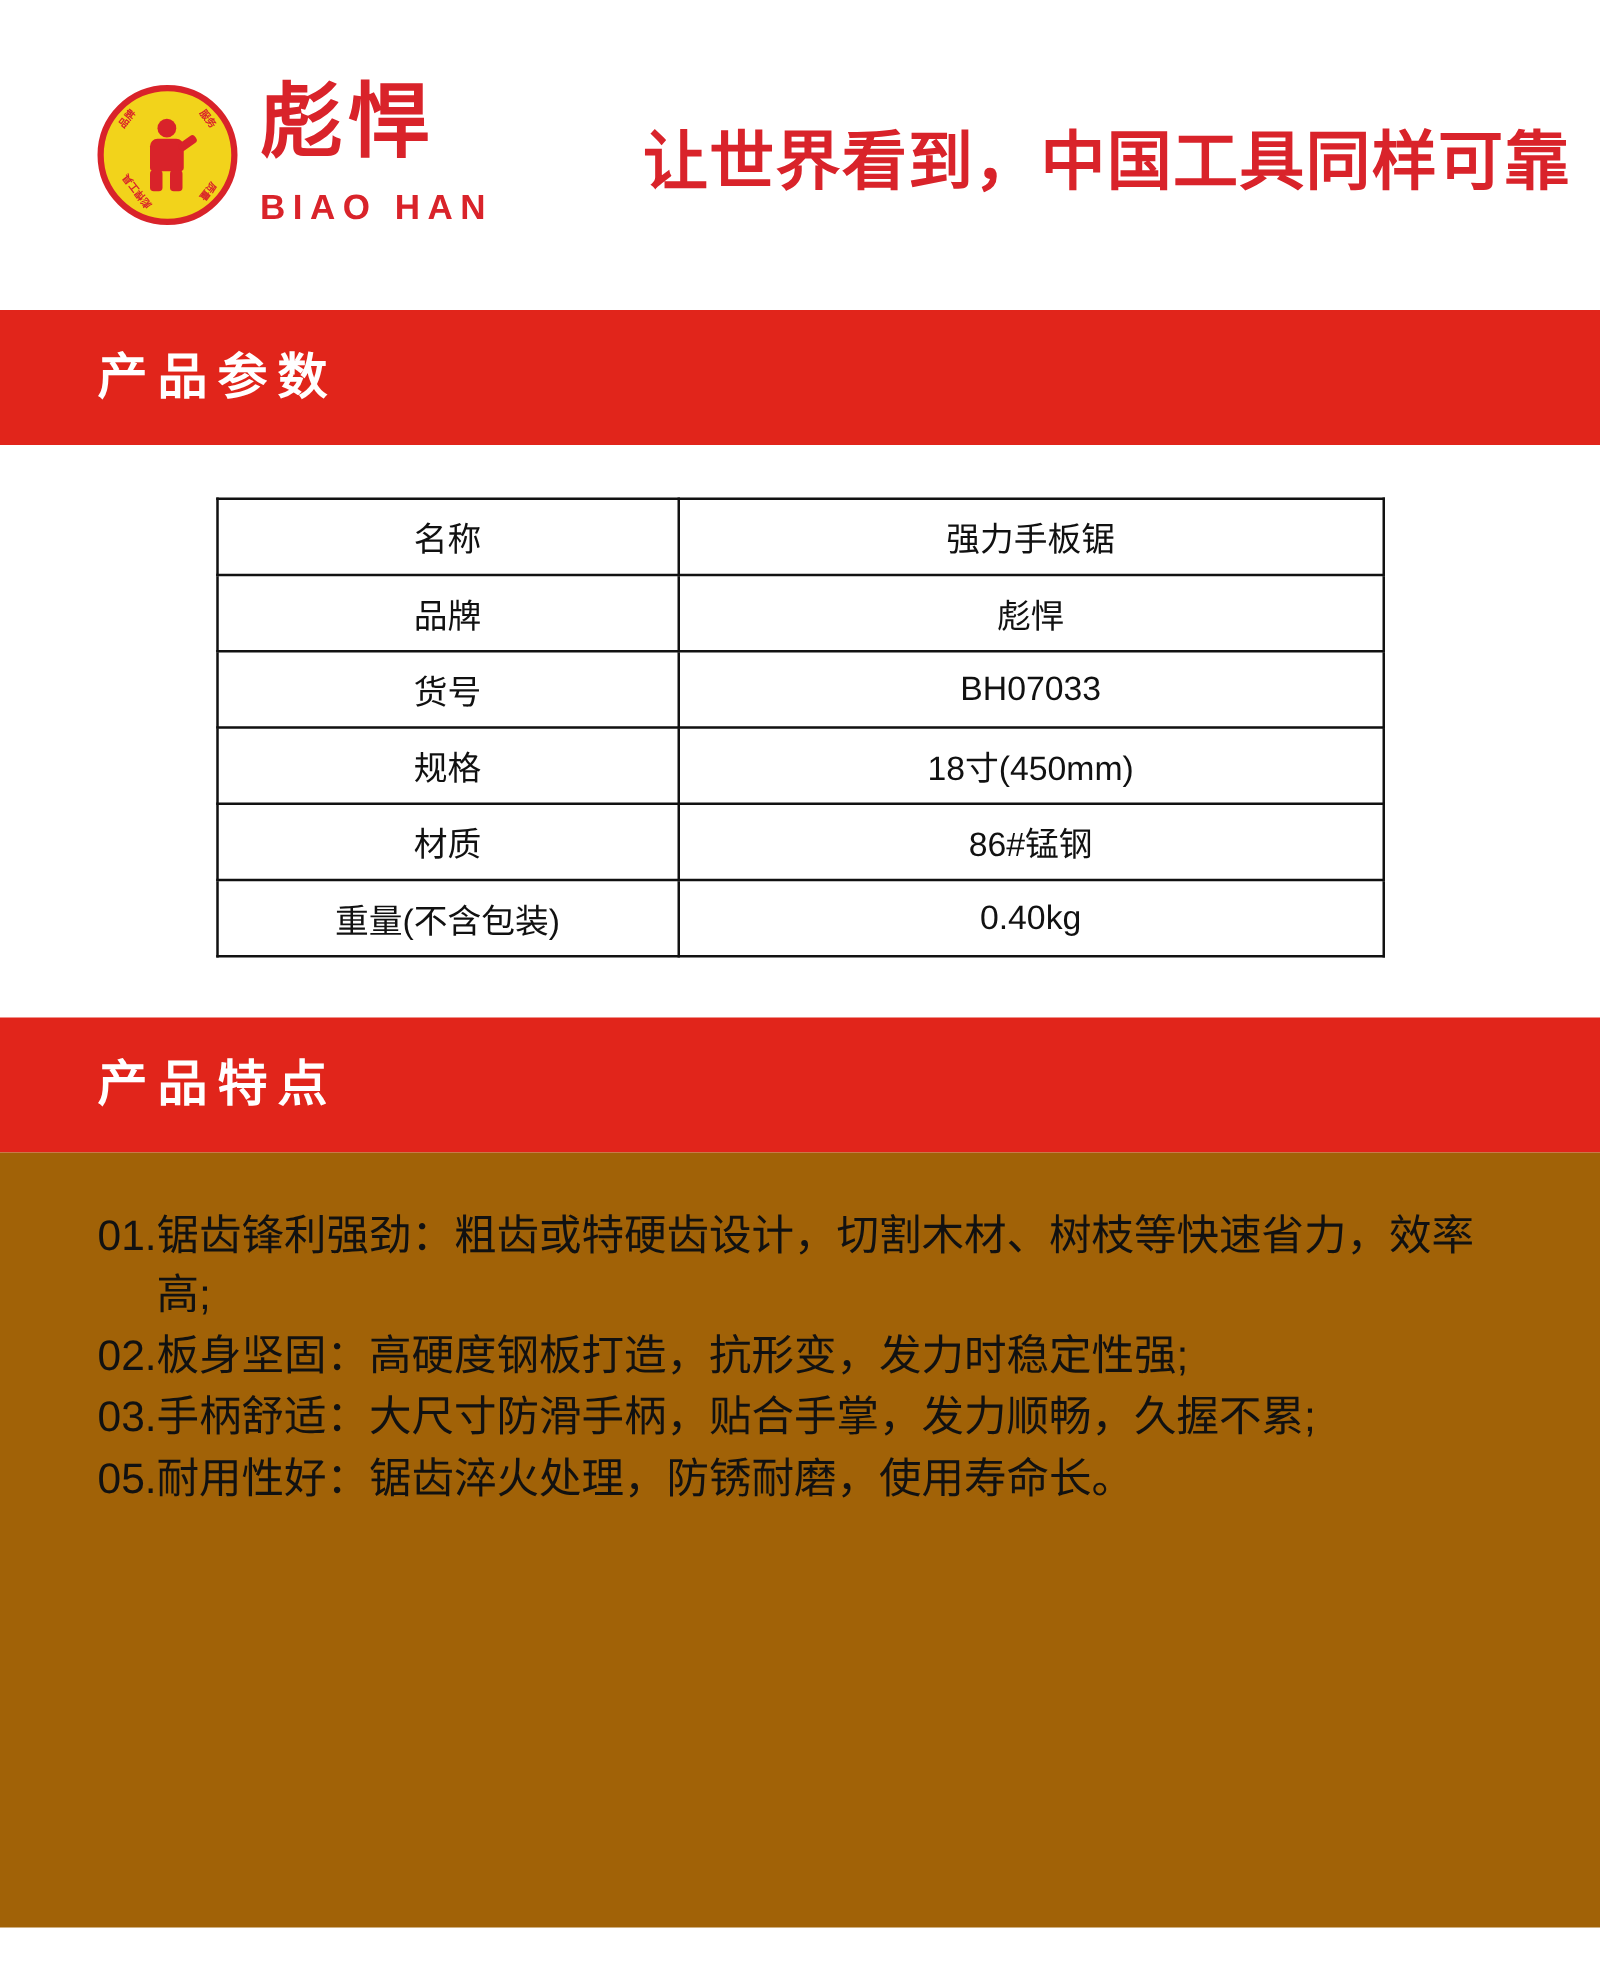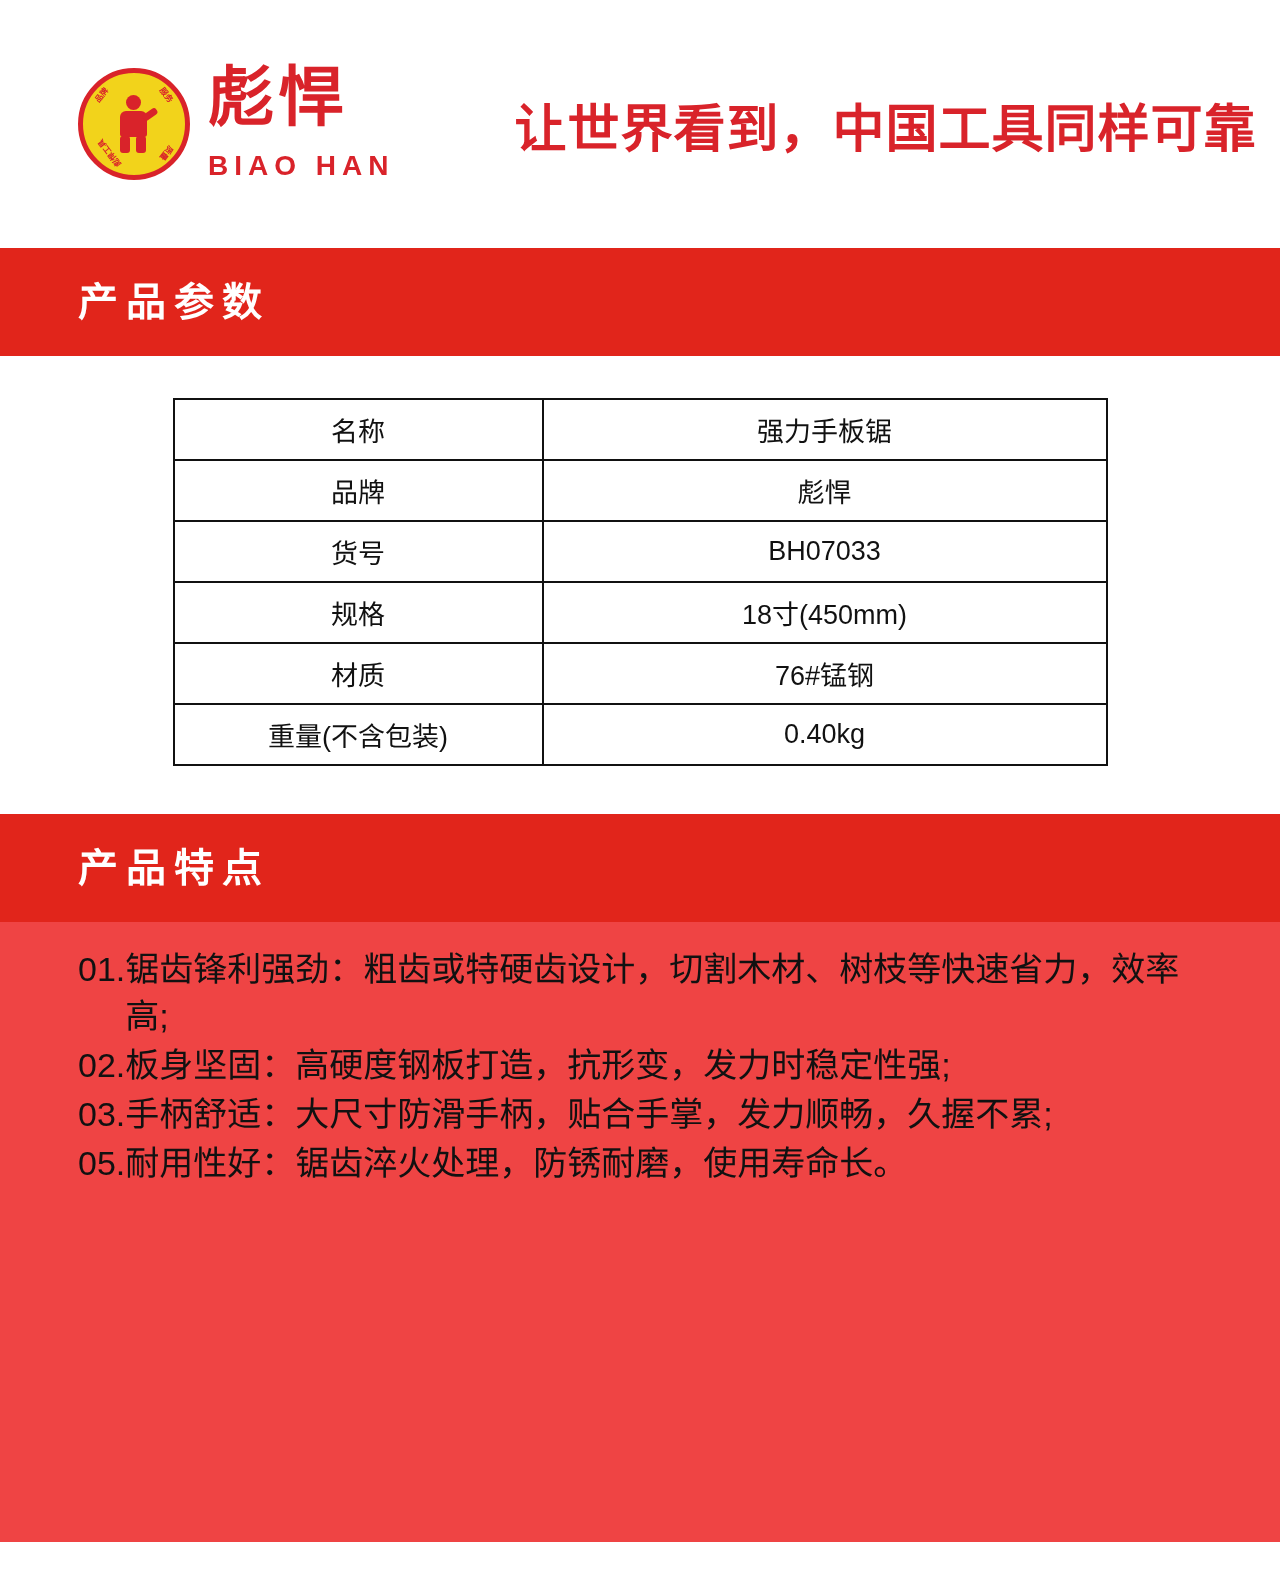--- a/index.html
+++ b/index.html
@@ -162,22 +162,22 @@
     text-align: center;
     vertical-align: middle;
     font-size: 27px;
     color: #111111;
     padding: 0 6px;
   }
   table.params td.label { width: 355px; }
 
   
   .features {
-    background: #ef4444;
-    padding: 24px 60px 40px 78px;
+    background: #a16207;
+    padding: 44px 60px 40px 78px;
     box-sizing: border-box;
     height: 620px;
   }
   .feature-item {
     display: flex;
     align-items: flex-start;
     font-size: 34px;
     line-height: 1.38;
     color: #111111;
     margin-bottom: 2px;
@@ -237,21 +237,21 @@
       <tr>
         <td class="label">货号</td>
         <td class="value">BH07033</td>
       </tr>
       <tr>
         <td class="label">规格</td>
         <td class="value">18寸(450mm)</td>
       </tr>
       <tr>
         <td class="label">材质</td>
-        <td class="value">76#锰钢</td>
+        <td class="value">86#锰钢</td>
       </tr>
       <tr>
         <td class="label">重量(不含包装)</td>
         <td class="value">0.40kg</td>
       </tr>
     </tbody>
   </table>
 </div>
 
 <div class="banner">

